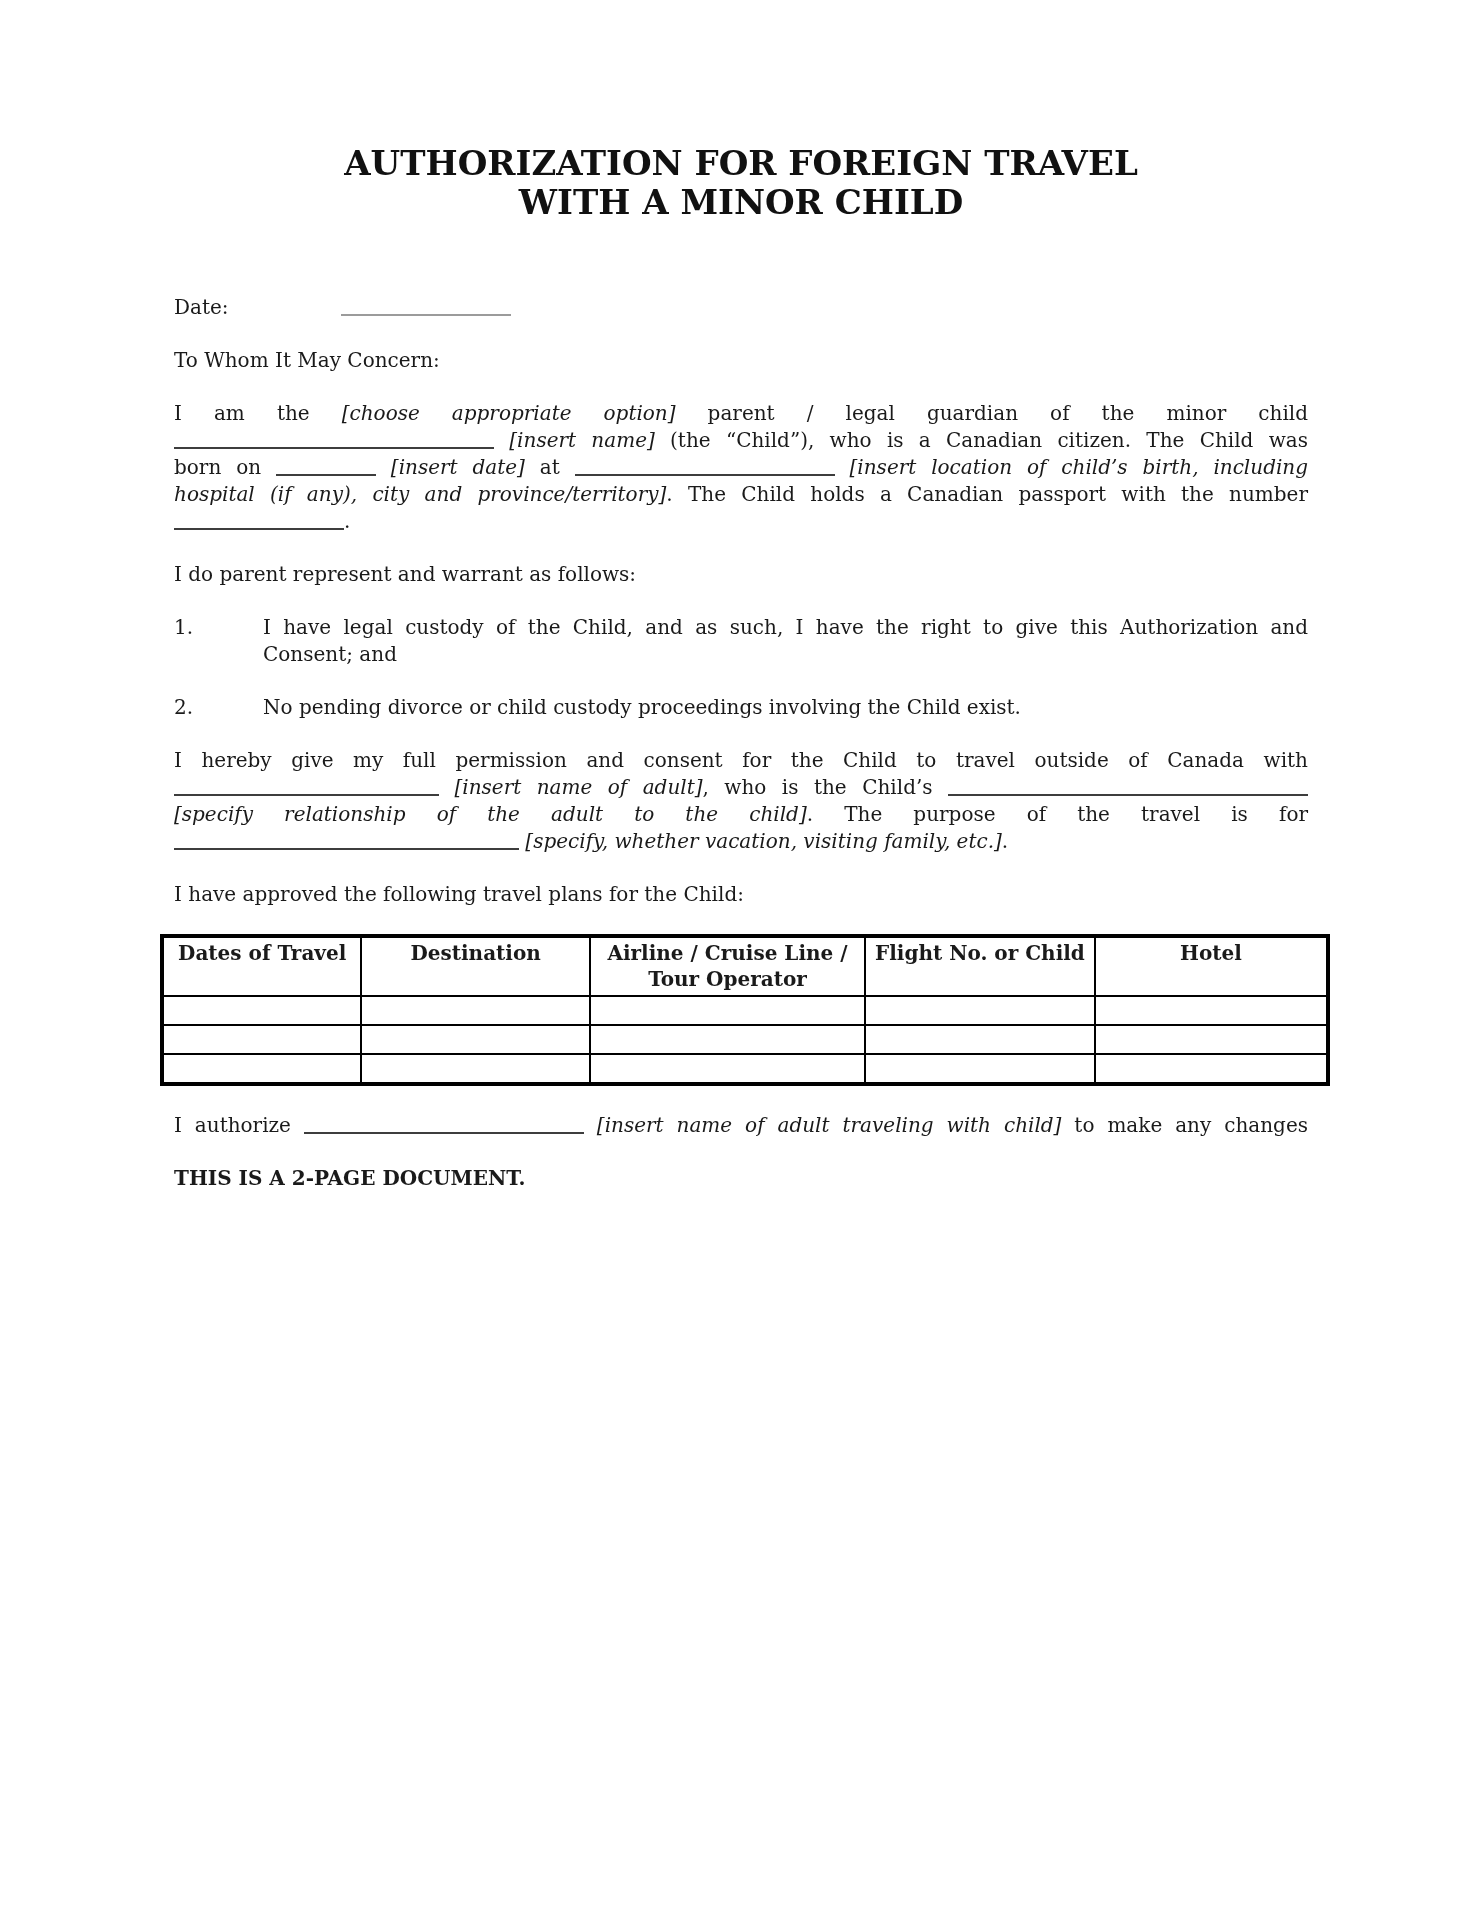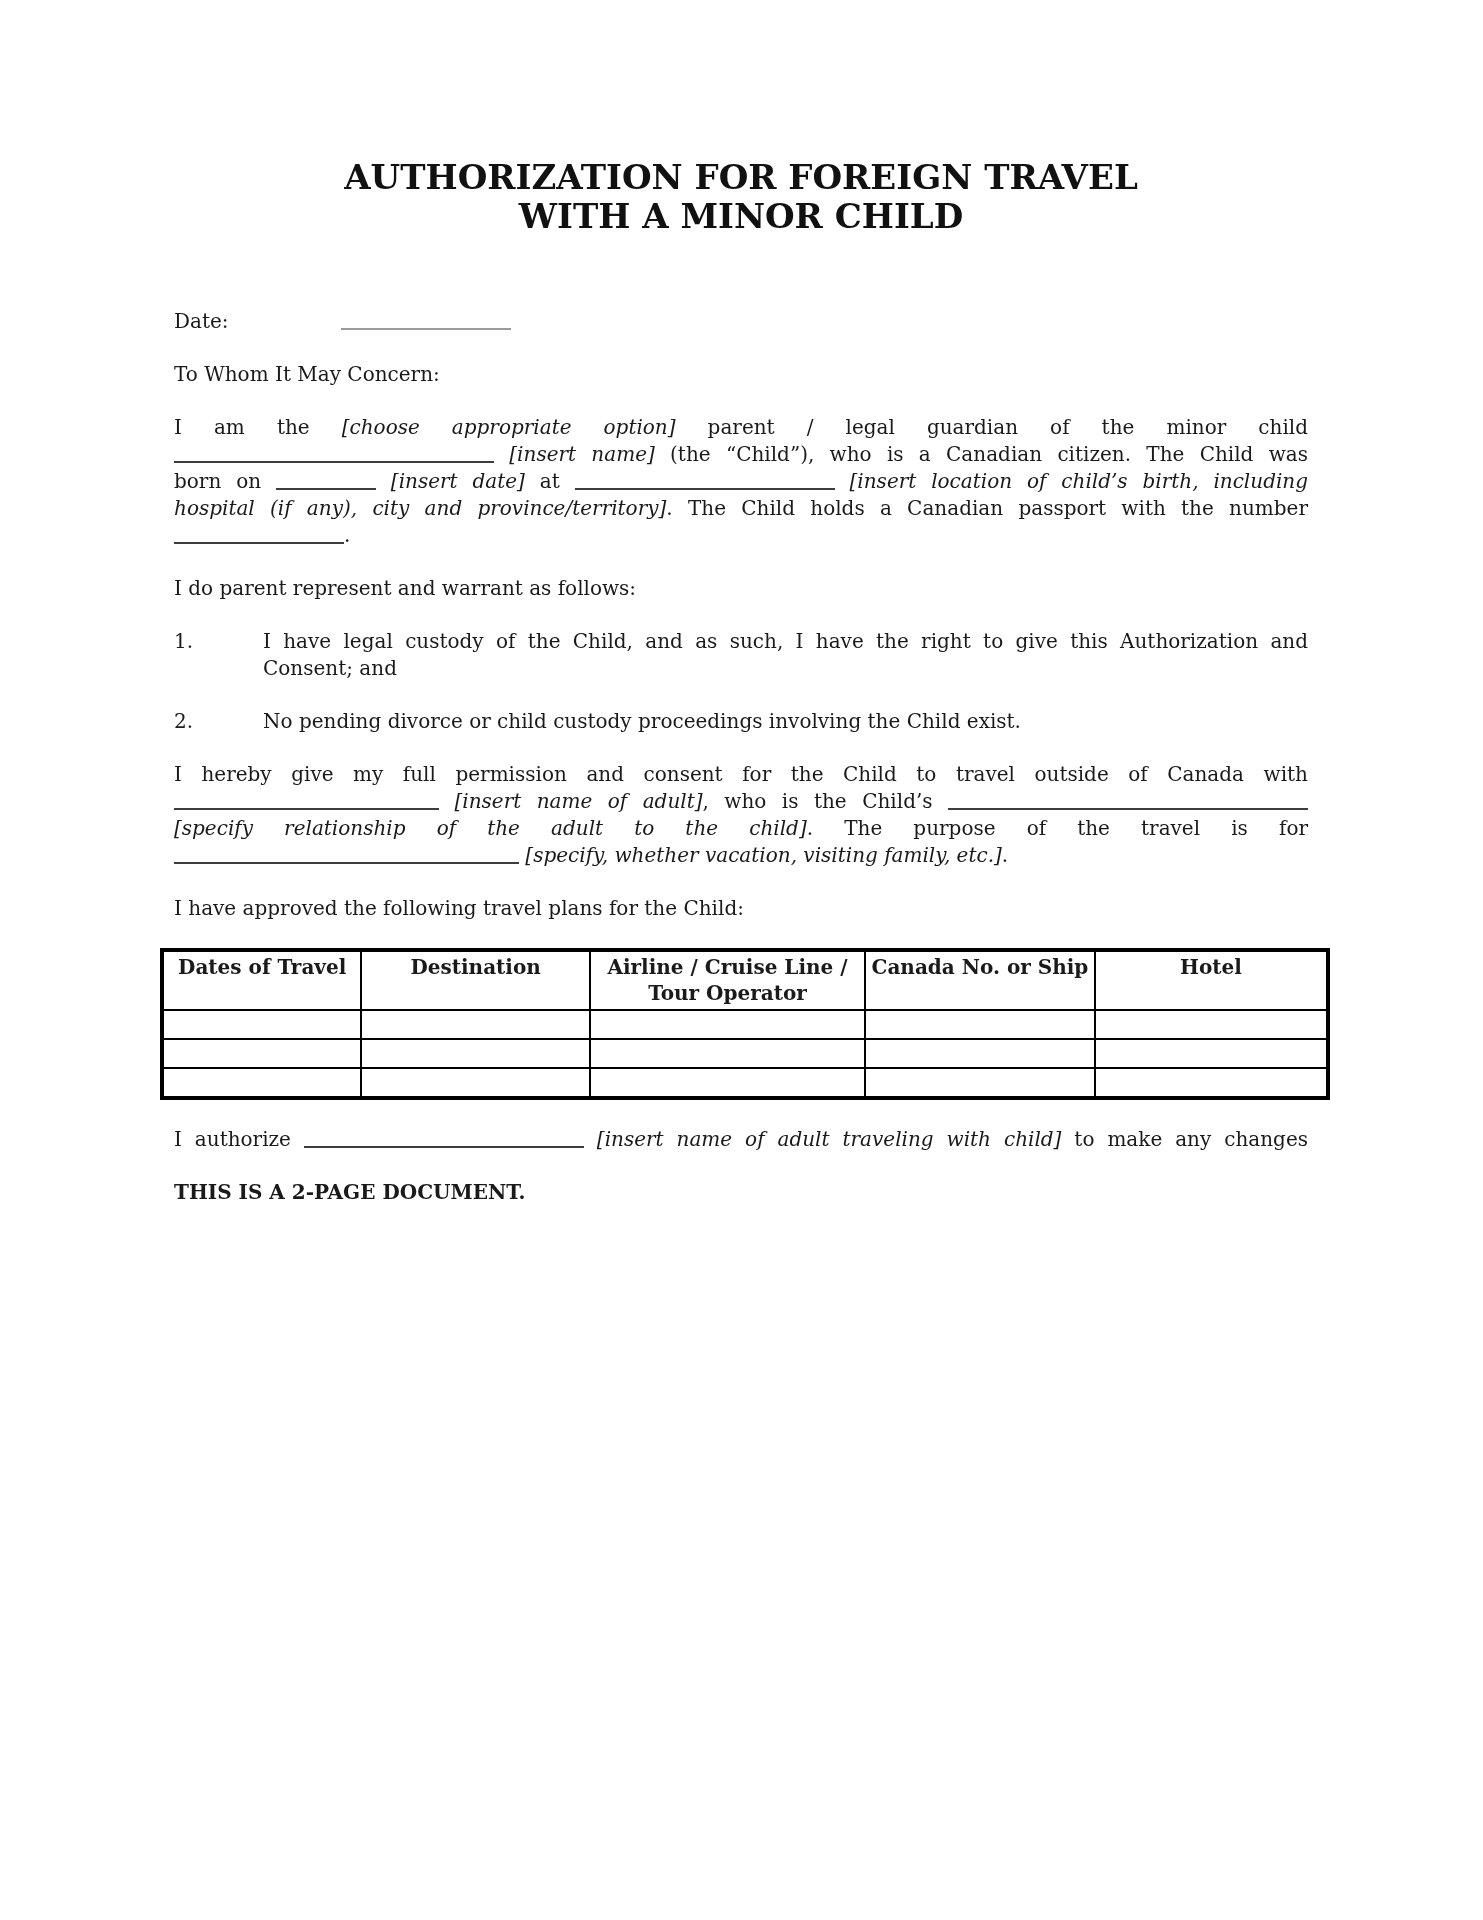--- a/index.html
+++ b/index.html
@@ -5,21 +5,21 @@
   html,body { margin:0; padding:0; }
   body {
     width:1483px; height:1920px;
     background:#ffffff;
     font-family:"DejaVu Serif","Liberation Serif",serif;
     color:#1a1a1a;
     overflow:hidden;
     position:relative;
   }
   .doc {
-    position:absolute; left:174px; top:158px; width:1134px;
+    position:absolute; left:174px; top:144px; width:1134px;
     font-size:20px; line-height:27px;
   }
   .title {
     text-align:center; font-weight:bold;
     font-size:34px; line-height:39px;
     margin:0 0 72px 0;
     color:#111;
   }
   .block { margin:0 0 26px 0; }
   .tline { min-height:27px; }
@@ -121,21 +121,21 @@
             <div>Dates of Travel</div>
           </th>
           <th>
             <div>Destination</div>
           </th>
           <th>
             <div>Airline / Cruise Line /</div>
             <div>Tour Operator</div>
           </th>
           <th>
-            <div>Canada No. or Ship</div>
+            <div>Flight No. or Child</div>
           </th>
           <th>
             <div>Hotel</div>
           </th>
         </tr>
       </thead>
     <tbody>
         <tr>
           <td></td>
           <td></td>

